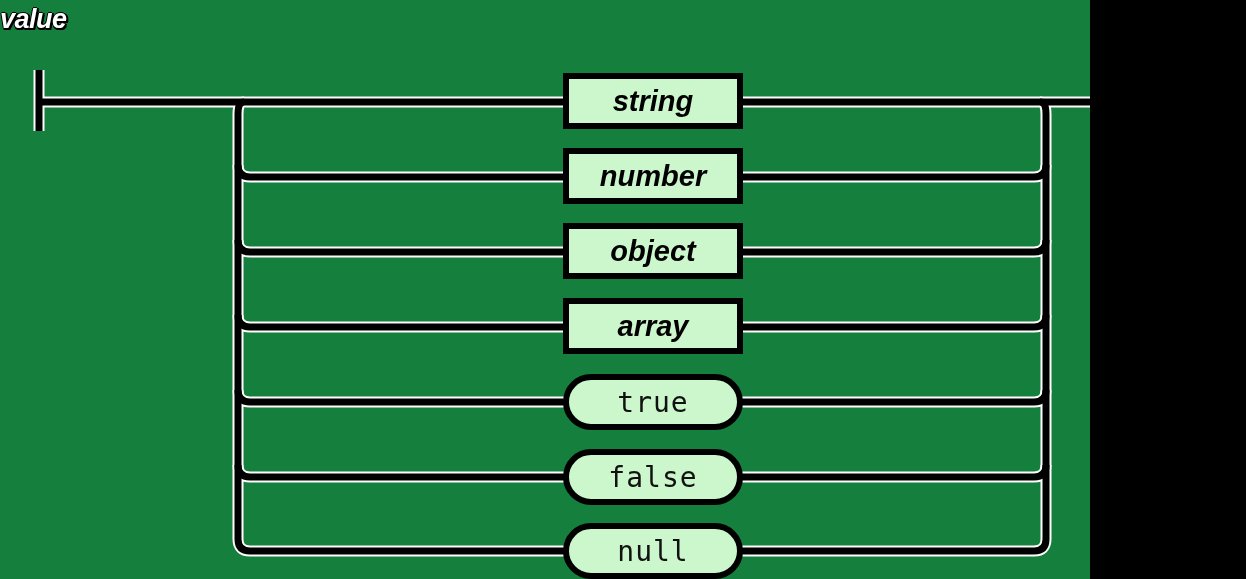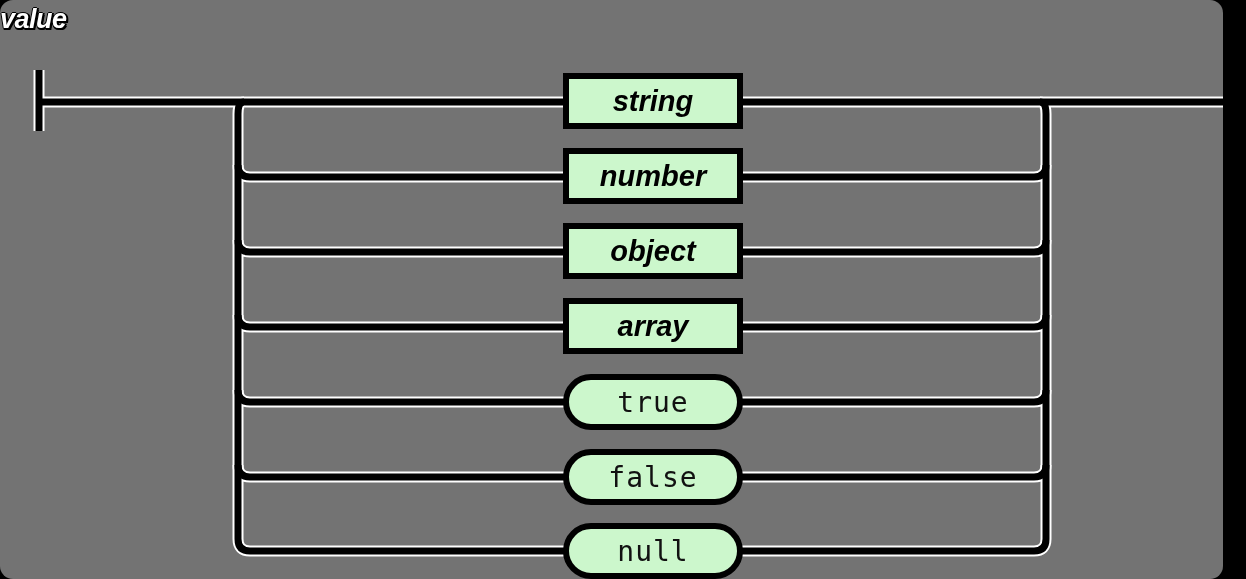--- a/index.html
+++ b/index.html
@@ -2,26 +2,25 @@
 <html><head>
 <meta charset="utf-8">
 <style>
   html, body {
     margin: 0;
     padding: 0;
     background: #000000;
   }
   #page {
     position: relative;
-    width: 1223px;
+    width: 1090px;
     height: 579px;
-    background: #737373;
+    background: #15803d;
     overflow: hidden;
     font-family: "Liberation Sans", sans-serif;
-    border-radius: 13px;
   }
   #diagram-title {
     position: absolute;
     left: 0px;
     top: 2px;
     font-family: "Liberation Sans", sans-serif;
     font-weight: bold;
     font-style: italic;
     font-size: 27px;
     line-height: 34px;

